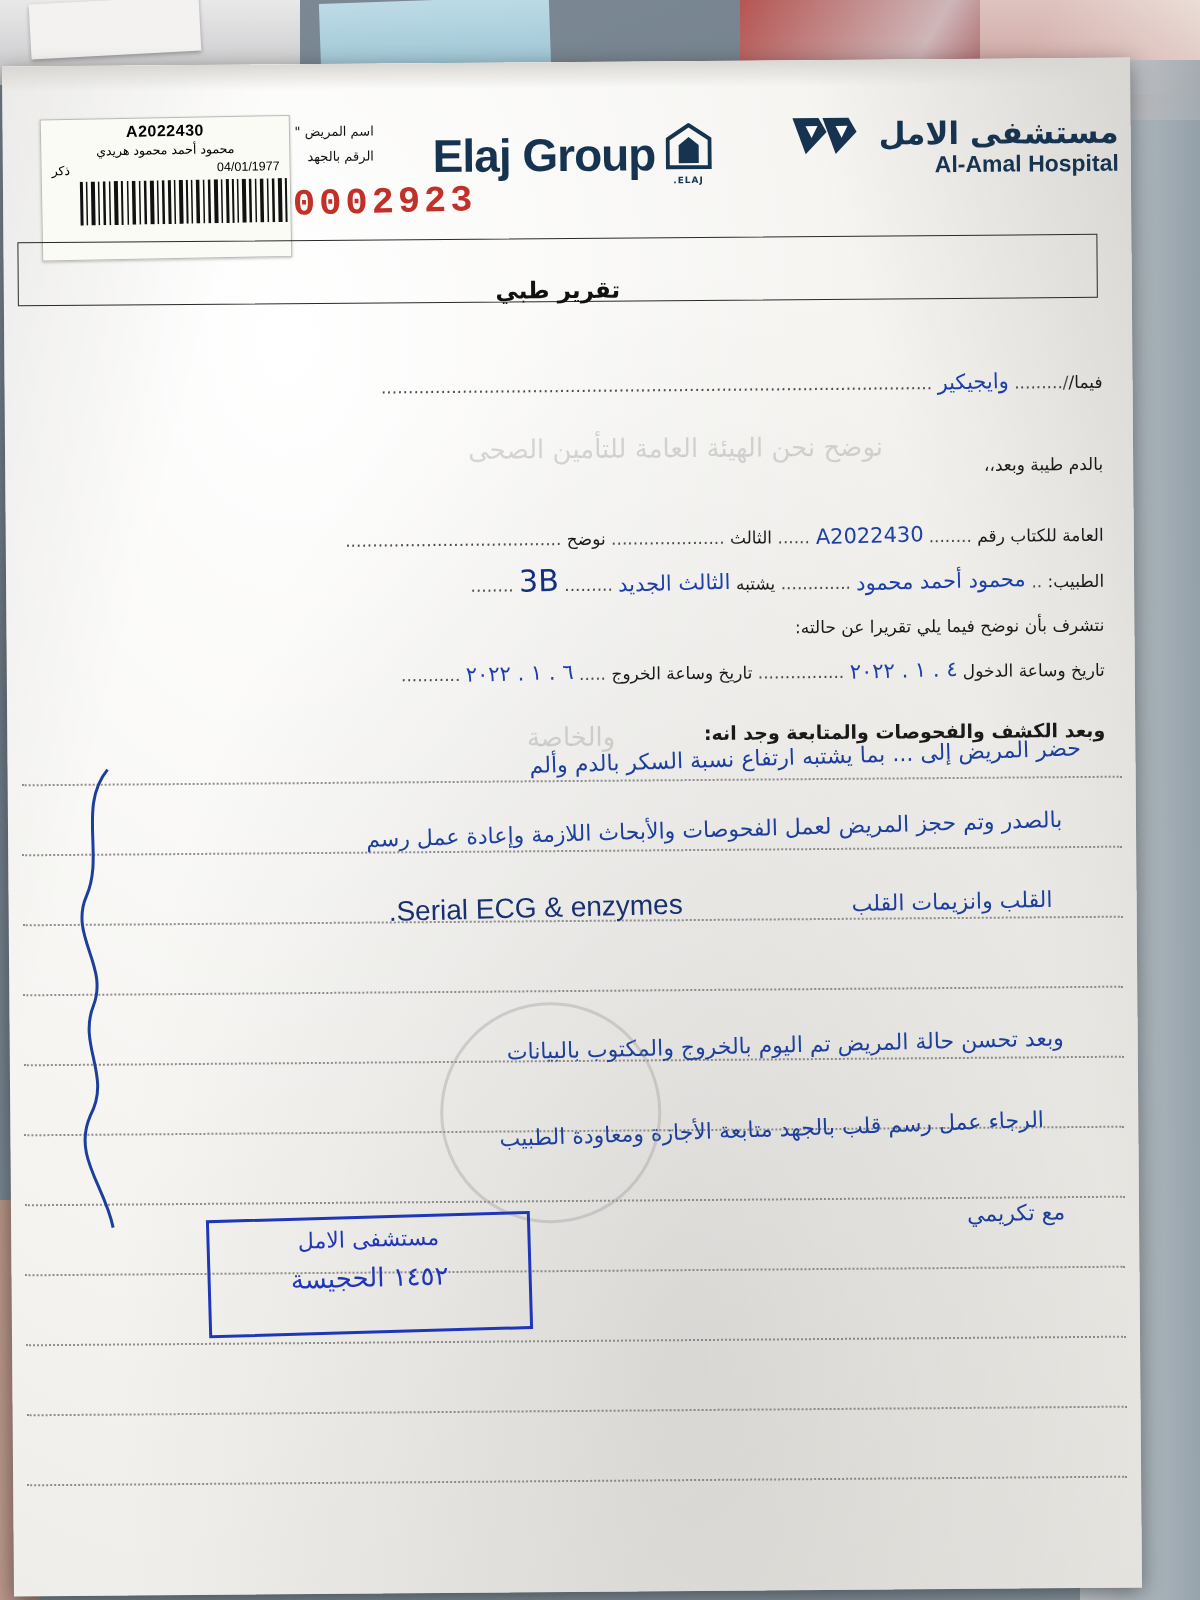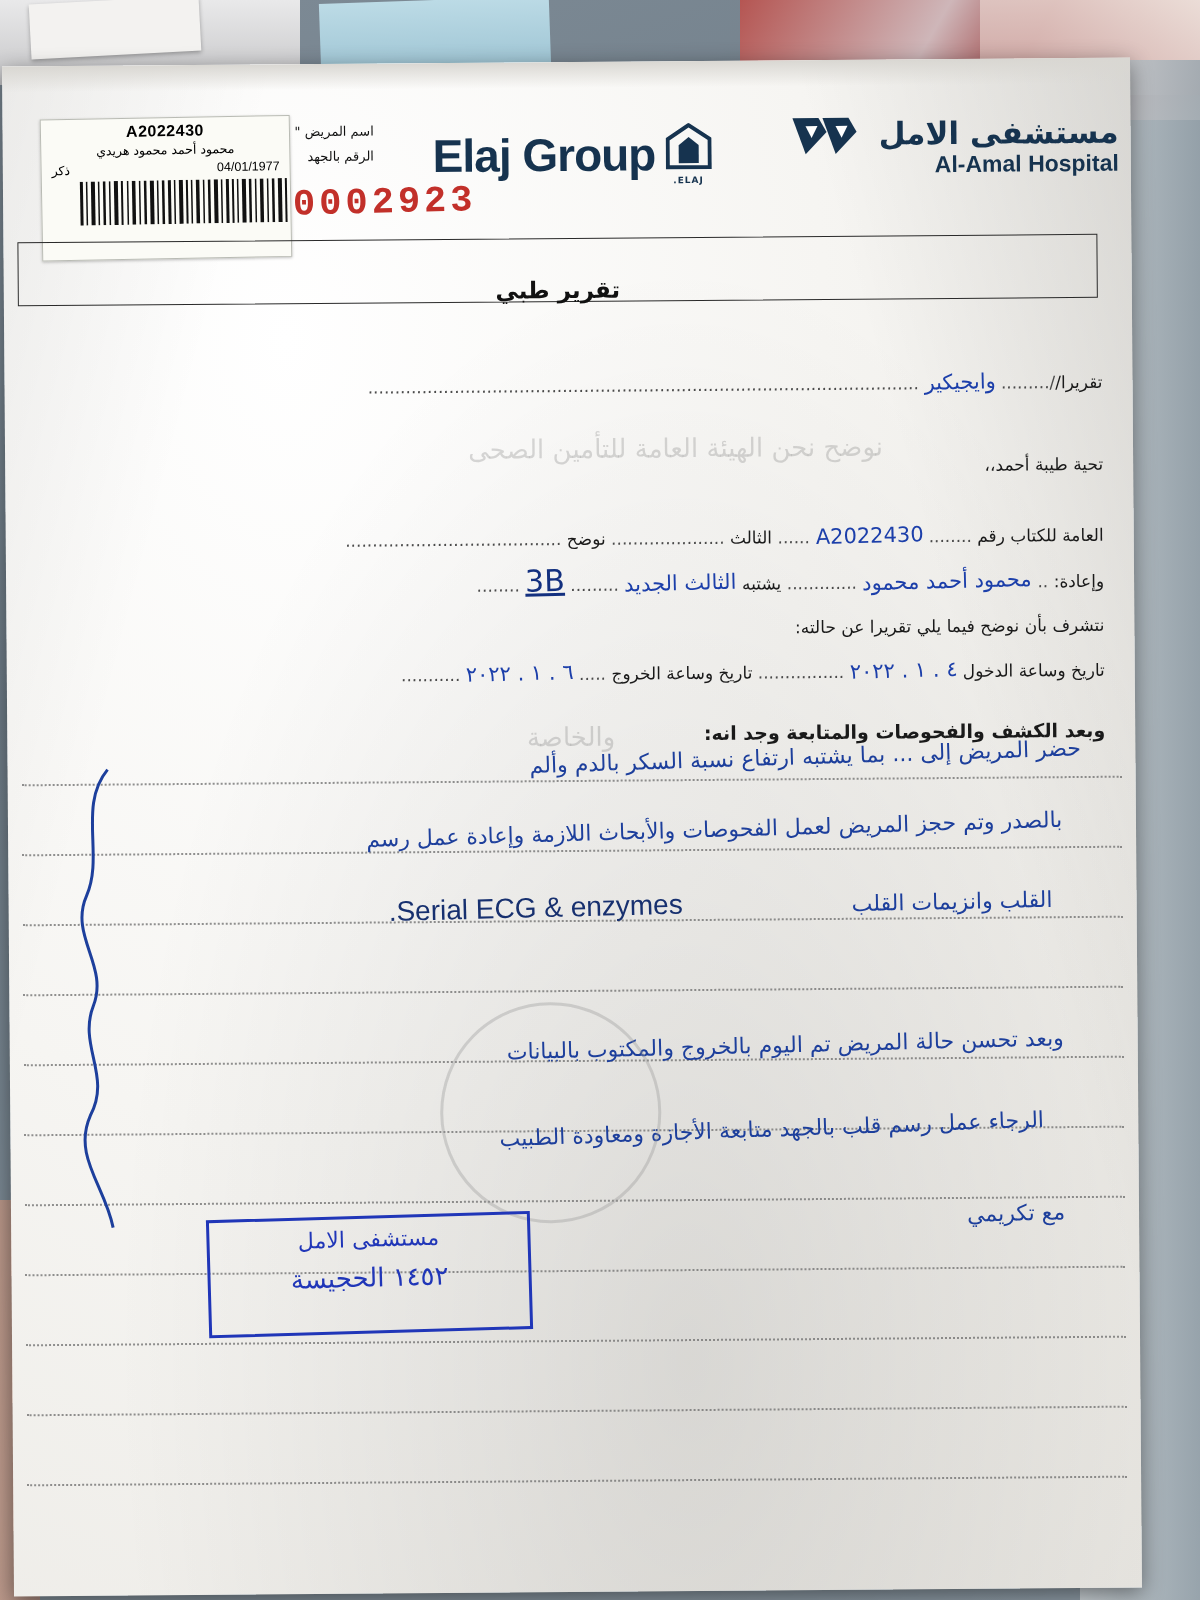--- a/index.html
+++ b/index.html
@@ -77,21 +77,21 @@
      border:1.6px solid #2a2a2a;}
   .titlebox .t{position:absolute;left:0;right:0;bottom:-2px;text-align:center;
      font-size:23px;font-weight:bold;color:#111;direction:rtl;}
 
   
   .body{position:absolute;top:250px;right:30px;left:30px;direction:rtl;color:#1a1a1a;}
   .frow{position:relative;font-size:17px;line-height:30px;white-space:nowrap;}
   .dots{letter-spacing:2px;color:#4a4a4a;}
   .hand{font-family:"DejaVu Sans",sans-serif;color:#1c3faa;font-size:21px;
      transform:rotate(-1deg);display:inline-block;}
-  .hand-b{color:#13307f;text-decoration:underline;}
+  .hand-b{color:#13307f;}
   .stampnum{position:absolute;left:290px;top:118px;color:#c2302a;font-size:37px;
      font-family:"Liberation Mono",monospace;letter-spacing:4px;transform:rotate(-1deg);
      font-weight:bold;}
 
   
   .ruled{position:absolute;top:690px;left:14px;width:1100px;height:800px;}
   .rline{position:absolute;left:0;width:1100px;border-top:2px dotted #6d6d6d;opacity:.75;}
   .notes{position:absolute;inset:0;direction:rtl;}
   .note{position:absolute;color:#1d3f9c;font-size:22px;white-space:nowrap;}
   .note.en{font-family:"Liberation Sans",sans-serif;color:#17306f;}
@@ -213,42 +213,42 @@
   <div class="titlebox">
     <div class="t">تقرير طبي</div>
   </div>
 
   <div class="ghost" style="top:372px;right:250px;">نوضح نحن الهيئة العامة للتأمين الصحى</div>
   <div class="ghost" style="top:660px;right:520px;font-size:26px;">والخاصة</div>
 
   <div class="body">
 
     <div class="frow" style="margin-top:58px;">
-      <span>تقريرا/</span><span class="dots">/.........</span>
+      <span>فيما/</span><span class="dots">/.........</span>
       <span class="hand">وايجيكير</span>
       <span class="dots">......................................................................................................</span>
     </div>
 
     <div class="frow" style="margin-top:52px;">
-      <span>تحية طيبة أحمد،،</span>
+      <span>بالدم طيبة وبعد،،</span>
     </div>
 
     <div class="frow" style="margin-top:40px;">
       <span>العامة للكتاب رقم</span>
       <span class="dots">........</span>
       <span class="hand">A2022430</span>
       <span class="dots">......</span>
       <span>الثالث</span>
       <span class="dots">.....................</span>
       <span>نوضح</span>
       <span class="dots">........................................</span>
     </div>
 
     <div class="frow" style="margin-top:12px;">
-      <span>وإعادة:</span>
+      <span>الطبيب:</span>
       <span class="dots">..</span>
       <span class="hand">محمود أحمد محمود</span>
       <span class="dots">.............</span>
       <span>يشتبه</span>
       <span class="hand">الثالث الجديد</span>
       <span class="dots">.........</span>
       <span class="hand hand-b" style="font-size:30px;">3B</span>
       <span class="dots">........</span>
     </div>
 

